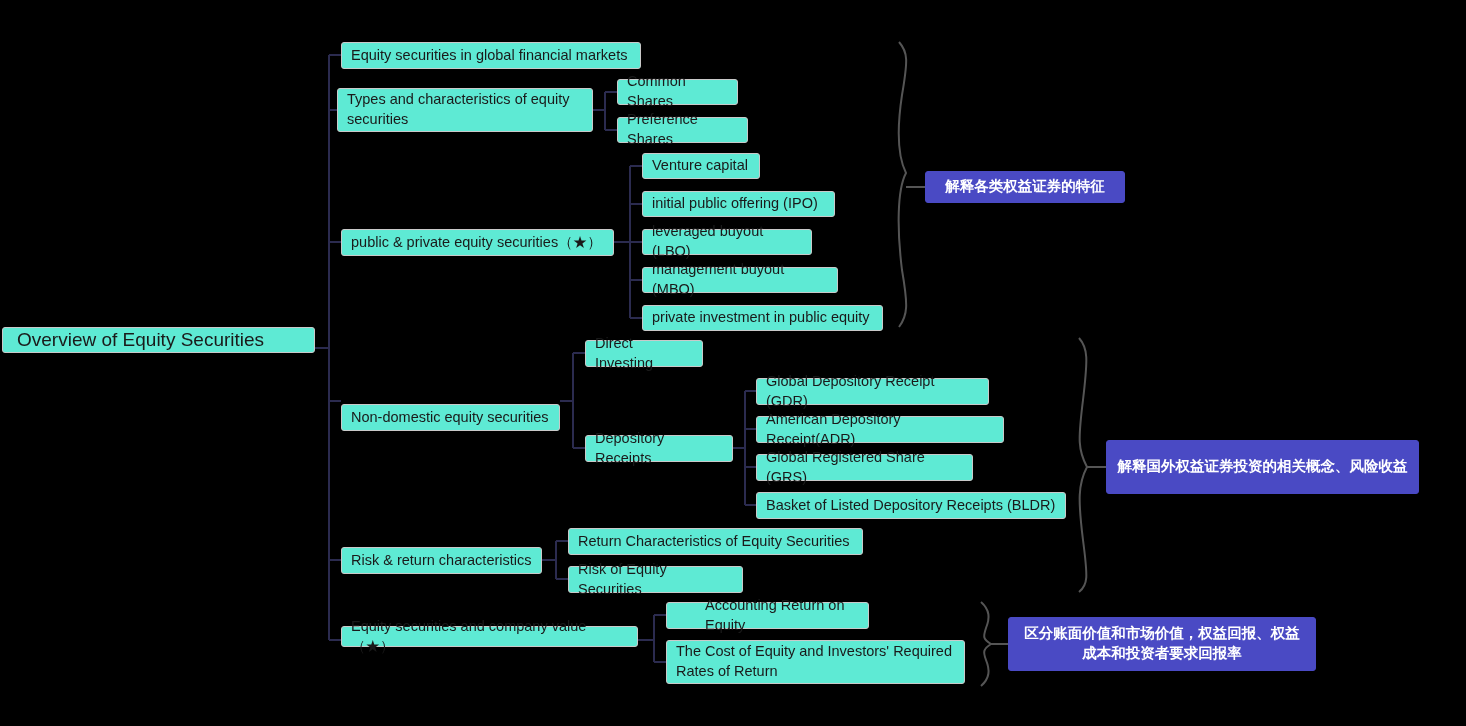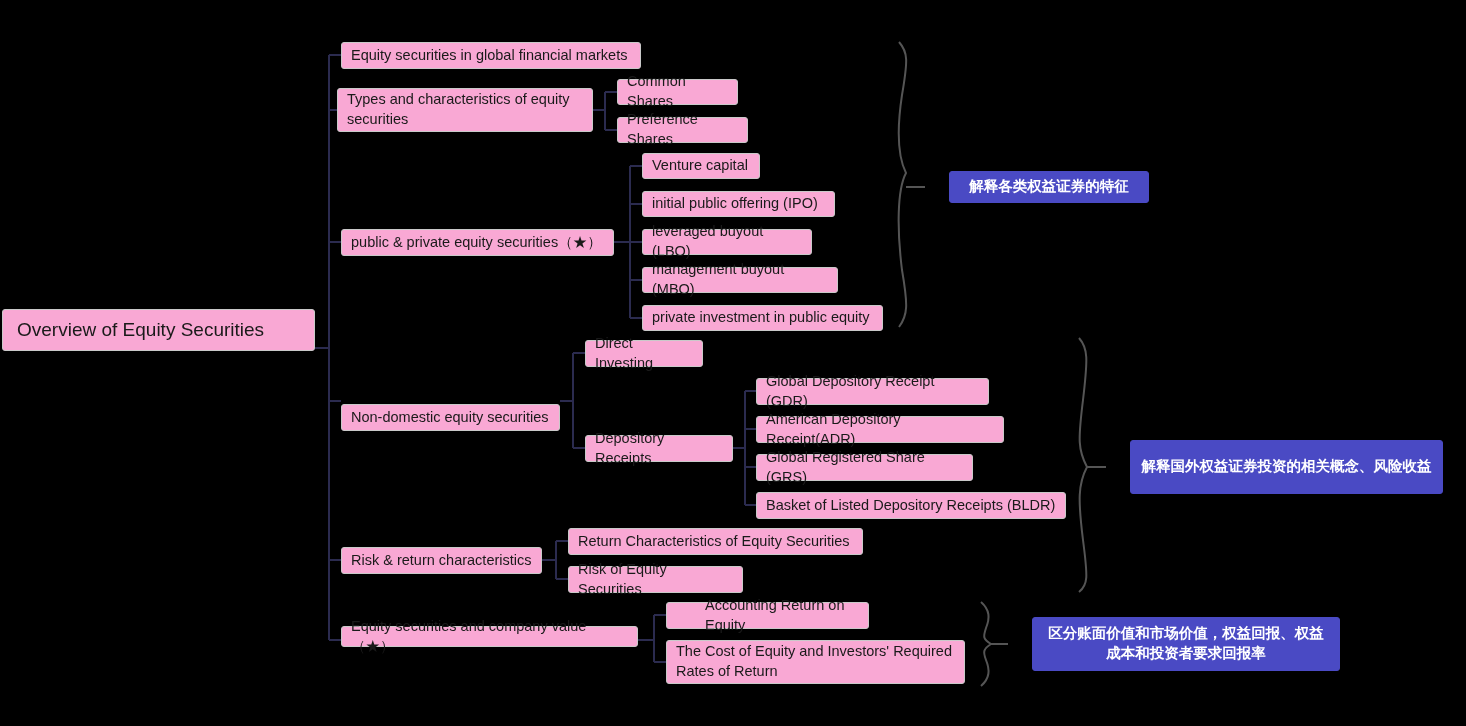--- a/index.html
+++ b/index.html
@@ -21,21 +21,21 @@
     position: absolute;
     left: 0;
     top: 0;
     width: 1466px;
     height: 726px;
     pointer-events: none;
   }
   .node {
     position: absolute;
     box-sizing: border-box;
-    background: #f9a8d4;
+    background: #5eead4;
     color: #1a1a1a;
     border: 1px solid #c9c9c9;
     border-radius: 3px;
     font-size: 14.5px;
     line-height: 1.35;
     padding: 5px 9px;
     white-space: pre-wrap;
     display: flex;
     align-items: center;
   }
@@ -44,21 +44,20 @@
     padding: 10px 14px;
   }
   .accent {
     background: #4a4ac4;
     border: 1px solid #4a4ac4;
     color: #ffffff;
     font-size: 14.5px;
     text-align: center;
     justify-content: center;
     font-weight: 600;
-    margin-left: 24px;
   }
 </style>
 </head>
 <body>
 
 <div id="canvas">
 
   <svg class="links" viewBox="0 0 1466 726">
     <g fill="none" stroke="#2b2b4f" stroke-width="2">
 
@@ -113,21 +112,21 @@
       <path d="M906 187 L925 187"></path>
 
       <path d="M1079 338 C 1088 348, 1088 358, 1083 400 C 1078 440, 1078 450, 1087 467 C 1078 484, 1078 500, 1083 540 C 1088 578, 1088 585, 1079 592"></path>
       <path d="M1087 467 L1106 467"></path>
 
       <path d="M981 602 C 990 610, 990 618, 986 628 C 983 637, 983 639, 991 644 C 983 649, 983 652, 986 660 C 990 670, 990 678, 981 686"></path>
       <path d="M991 644 L1008 644"></path>
     </g>
   </svg>
 
-  <div class="node root" style="left:2px; top:309px; width:313px; height:42px;">Overview of Equity Securities</div>
+  <div class="node root" style="left:2px; top:327px; width:313px; height:26px;">Overview of Equity Securities</div>
 
   <div class="node" style="left:341px; top:42px; width:300px; height:27px;">Equity securities in global financial markets</div>
 
   <div class="node" style="left:337px; top:88px; width:256px; height:44px;">Types and characteristics of equity securities</div>
 
   <div class="node" style="left:617px; top:79px; width:121px; height:26px;">Common Shares</div>
 
   <div class="node" style="left:617px; top:117px; width:131px; height:26px;">Preference Shares</div>
 
   <div class="node" style="left:341px; top:229px; width:273px; height:27px;">public &amp; private equity securities（★）</div>

